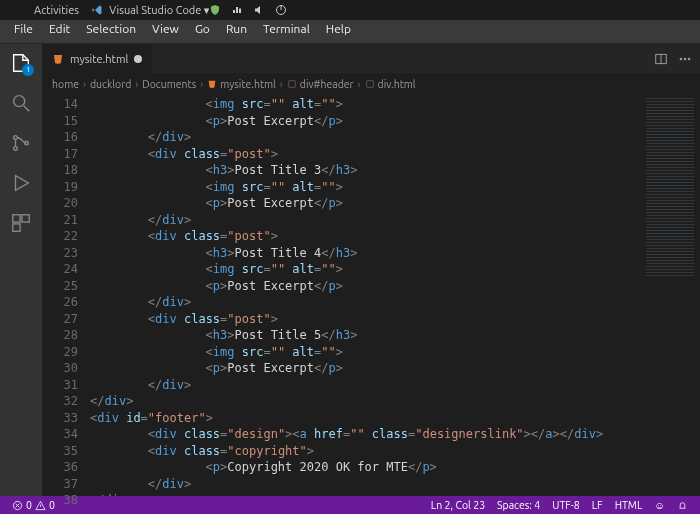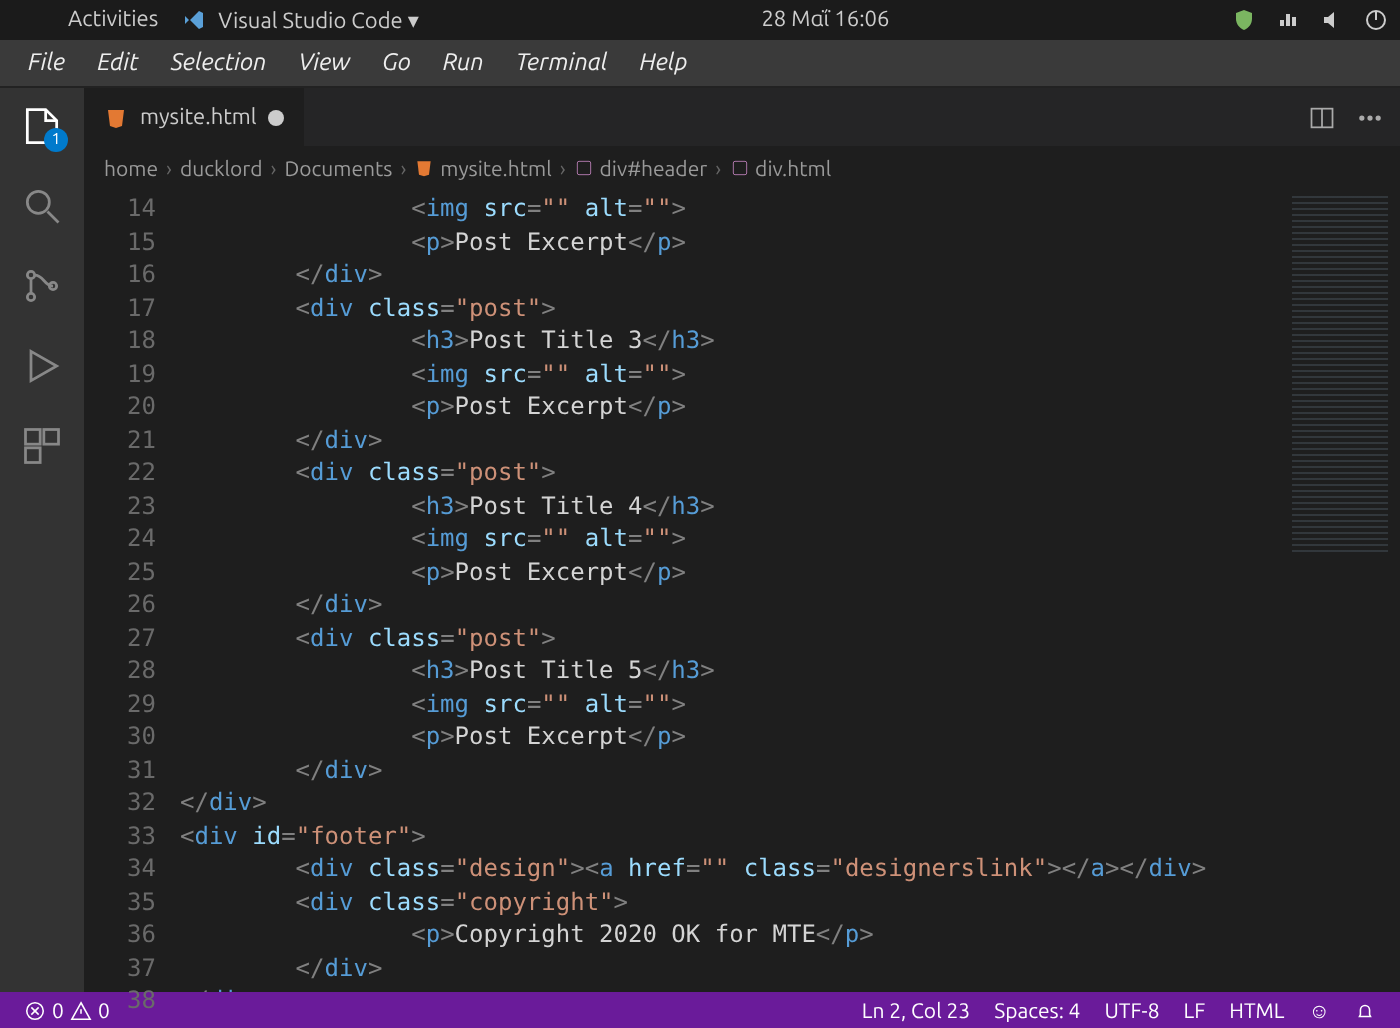--- a/index.html
+++ b/index.html
@@ -26,25 +26,23 @@
   .topbar .center { flex: 1; text-align: center; }
   .topbar .right { display: flex; align-items: center; gap: 10px; }
   .topbar svg { width: 12px; height: 12px; fill: #ccc; }
   .topbar .vsc { display: flex; align-items: center; gap: 6px; }
   
   .menubar {
     height: 24px;
     background: #3a3a3a;
     color: #eee;
     display: flex;
-    align-items: center;
     padding: 0 6px;
     border-bottom: 1px solid #222;
     font-size: 12px;
-    font-style: italic;
   }
   .menubar span { padding: 2px 8px; cursor: pointer; }
   
   .main { display: flex; height: calc(514px - 20px - 24px - 18px); }
   .activitybar {
     width: 42px;
     background: #333333;
     display: flex;
     flex-direction: column;
     align-items: center;
@@ -150,21 +148,20 @@
 <div class="topbar">
   <div class="left">
     <span>Activities</span>
     <span class="vsc">
       <svg viewBox="0 0 24 24">
           <path d="M17 3l4 2v14l-4 2-9-9 9-9zM3 8l4 4-4 4V8z" fill="#5aa0d8"></path>
         </svg>
       <span>Visual Studio Code ▾</span>
     </span>
   </div>
-  <div class="center">28 Μαΐ 16:06</div>
   <div class="right">
     <svg viewBox="0 0 24 24">
         <path d="M12 2l8 3v6c0 5-3.5 9-8 11-4.5-2-8-6-8-11V5l8-3z" fill="#7bb661"></path>
       </svg>
     <svg viewBox="0 0 24 24">
         <path d="M4 18h4v-6H4v6zm6 0h4V6h-4v12zm6 0h4v-9h-4v9z" fill="#ccc"></path>
       </svg>
     <svg viewBox="0 0 24 24">
         <path d="M4 9v6h4l6 5V4L8 9H4z" fill="#ccc"></path>
       </svg>

